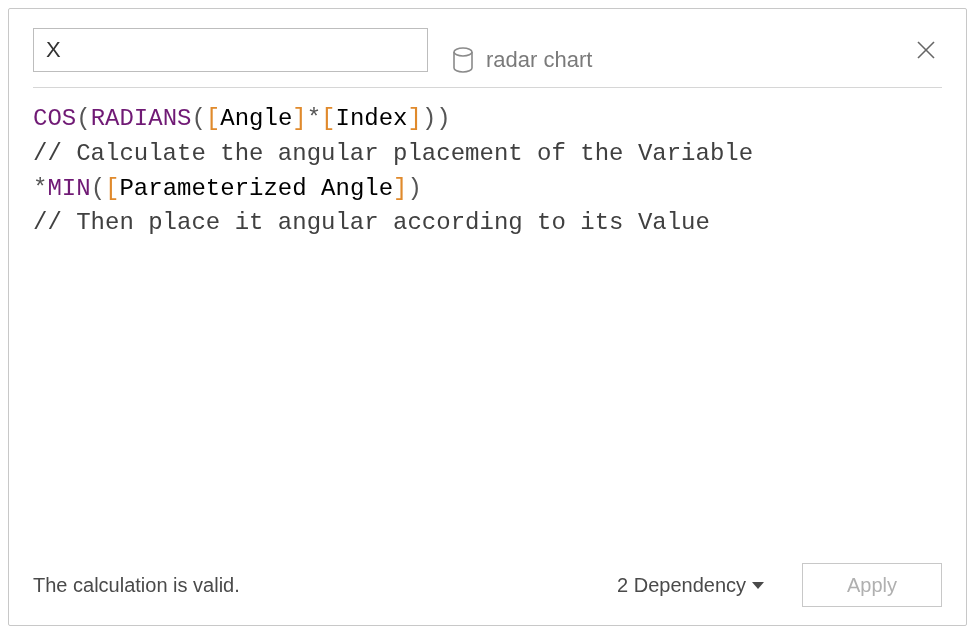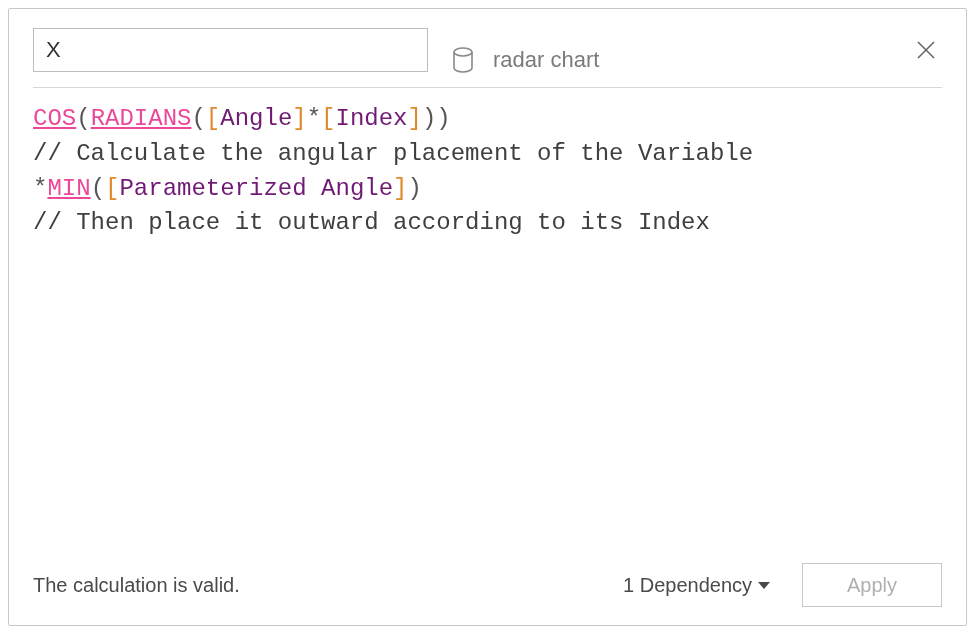--- a/index.html
+++ b/index.html
@@ -32,21 +32,21 @@
       border: 1px solid #bdbdbd;
       padding: 0 12px;
       font-size: 22px;
       font-family: inherit;
       color: #333;
       background: #fff;
     }
     .context-wrap {
       display: flex;
       align-items: flex-end;
-      gap: 19px;
+      gap: 12px;
       flex: 1;
       padding-left: 8px;
       margin-top: 20px;
     }
     .db-icon {
       width: 22px;
       height: 26px;
       flex-shrink: 0;
     }
     .context-label {
@@ -75,39 +75,39 @@
       position: relative;
       overflow: hidden;
     }
     .code {
       font-family: "Consolas", "Menlo", "Courier New", monospace;
       font-size: 24px;
       line-height: 1.45;
       color: #6a6a6a;
       white-space: pre;
     }
-    .tok-func { color: #ec4899; font-weight: 500; text-decoration: underline; }
+    .tok-func { color: #701a75; font-weight: 500; }
     .tok-paren { color: #555; }
     .tok-bracket { color: #e08a2c; }
-    .tok-field { color: #701a75; }
+    .tok-field { color: #000000; }
     .tok-op { color: #555; }
     .tok-comment { color: #404040; }
     .expand-handle {
       position: absolute;
       right: -10px;
       top: 185px;
       color: #9a9a9a;
       cursor: pointer;
       font-size: 18px;
     }
     .expand-handle svg { width: 12px; height: 18px; }
     .footer {
       display: flex;
       align-items: center;
-      gap: 14px;
+      gap: 20px;
       padding-top: 12px;
     }
     .status-text {
       font-size: 20px;
       color: #4a4a4a;
       flex: 1;
     }
     .dep-dropdown {
       font-size: 20px;
       color: #4a4a4a;
@@ -166,30 +166,30 @@
       </svg>
     </div>
   </div>
 
   <hr class="divider">
 
   <div class="editor-area">
     <div id="code" class="code"><span class="tok-func">COS</span><span class="tok-paren">(</span><span class="tok-func">RADIANS</span><span class="tok-paren">(</span><span class="tok-bracket">[</span><span class="tok-field">Angle</span><span class="tok-bracket">]</span><span class="tok-op">*</span><span class="tok-bracket">[</span><span class="tok-field">Index</span><span class="tok-bracket">]</span><span class="tok-paren">)</span><span class="tok-paren">)</span>
 <span class="tok-comment">// Calculate the angular placement of the Variable</span>
 <span class="tok-op">*</span><span class="tok-func">MIN</span><span class="tok-paren">(</span><span class="tok-bracket">[</span><span class="tok-field">Parameterized Angle</span><span class="tok-bracket">]</span><span class="tok-paren">)</span>
-<span class="tok-comment">// Then place it outward according to its Index</span></div>
+<span class="tok-comment">// Then place it angular according to its Value</span></div>
     <div class="expand-handle">
       <svg viewBox="0 0 12 18" fill="#9a9a9a">
           <polygon points="2,2 10,9 2,16"></polygon>
         </svg>
     </div>
   </div>
 
   <div class="footer">
     <span class="status-text">The calculation is valid.</span>
     <div class="dep-dropdown">
-      <span>1 Dependency</span>
+      <span>2 Dependency</span>
       <span class="caret-down"></span>
     </div>
     <button class="btn btn-apply">Apply</button>
   </div>
 
 </div>
 
 </body></html>

